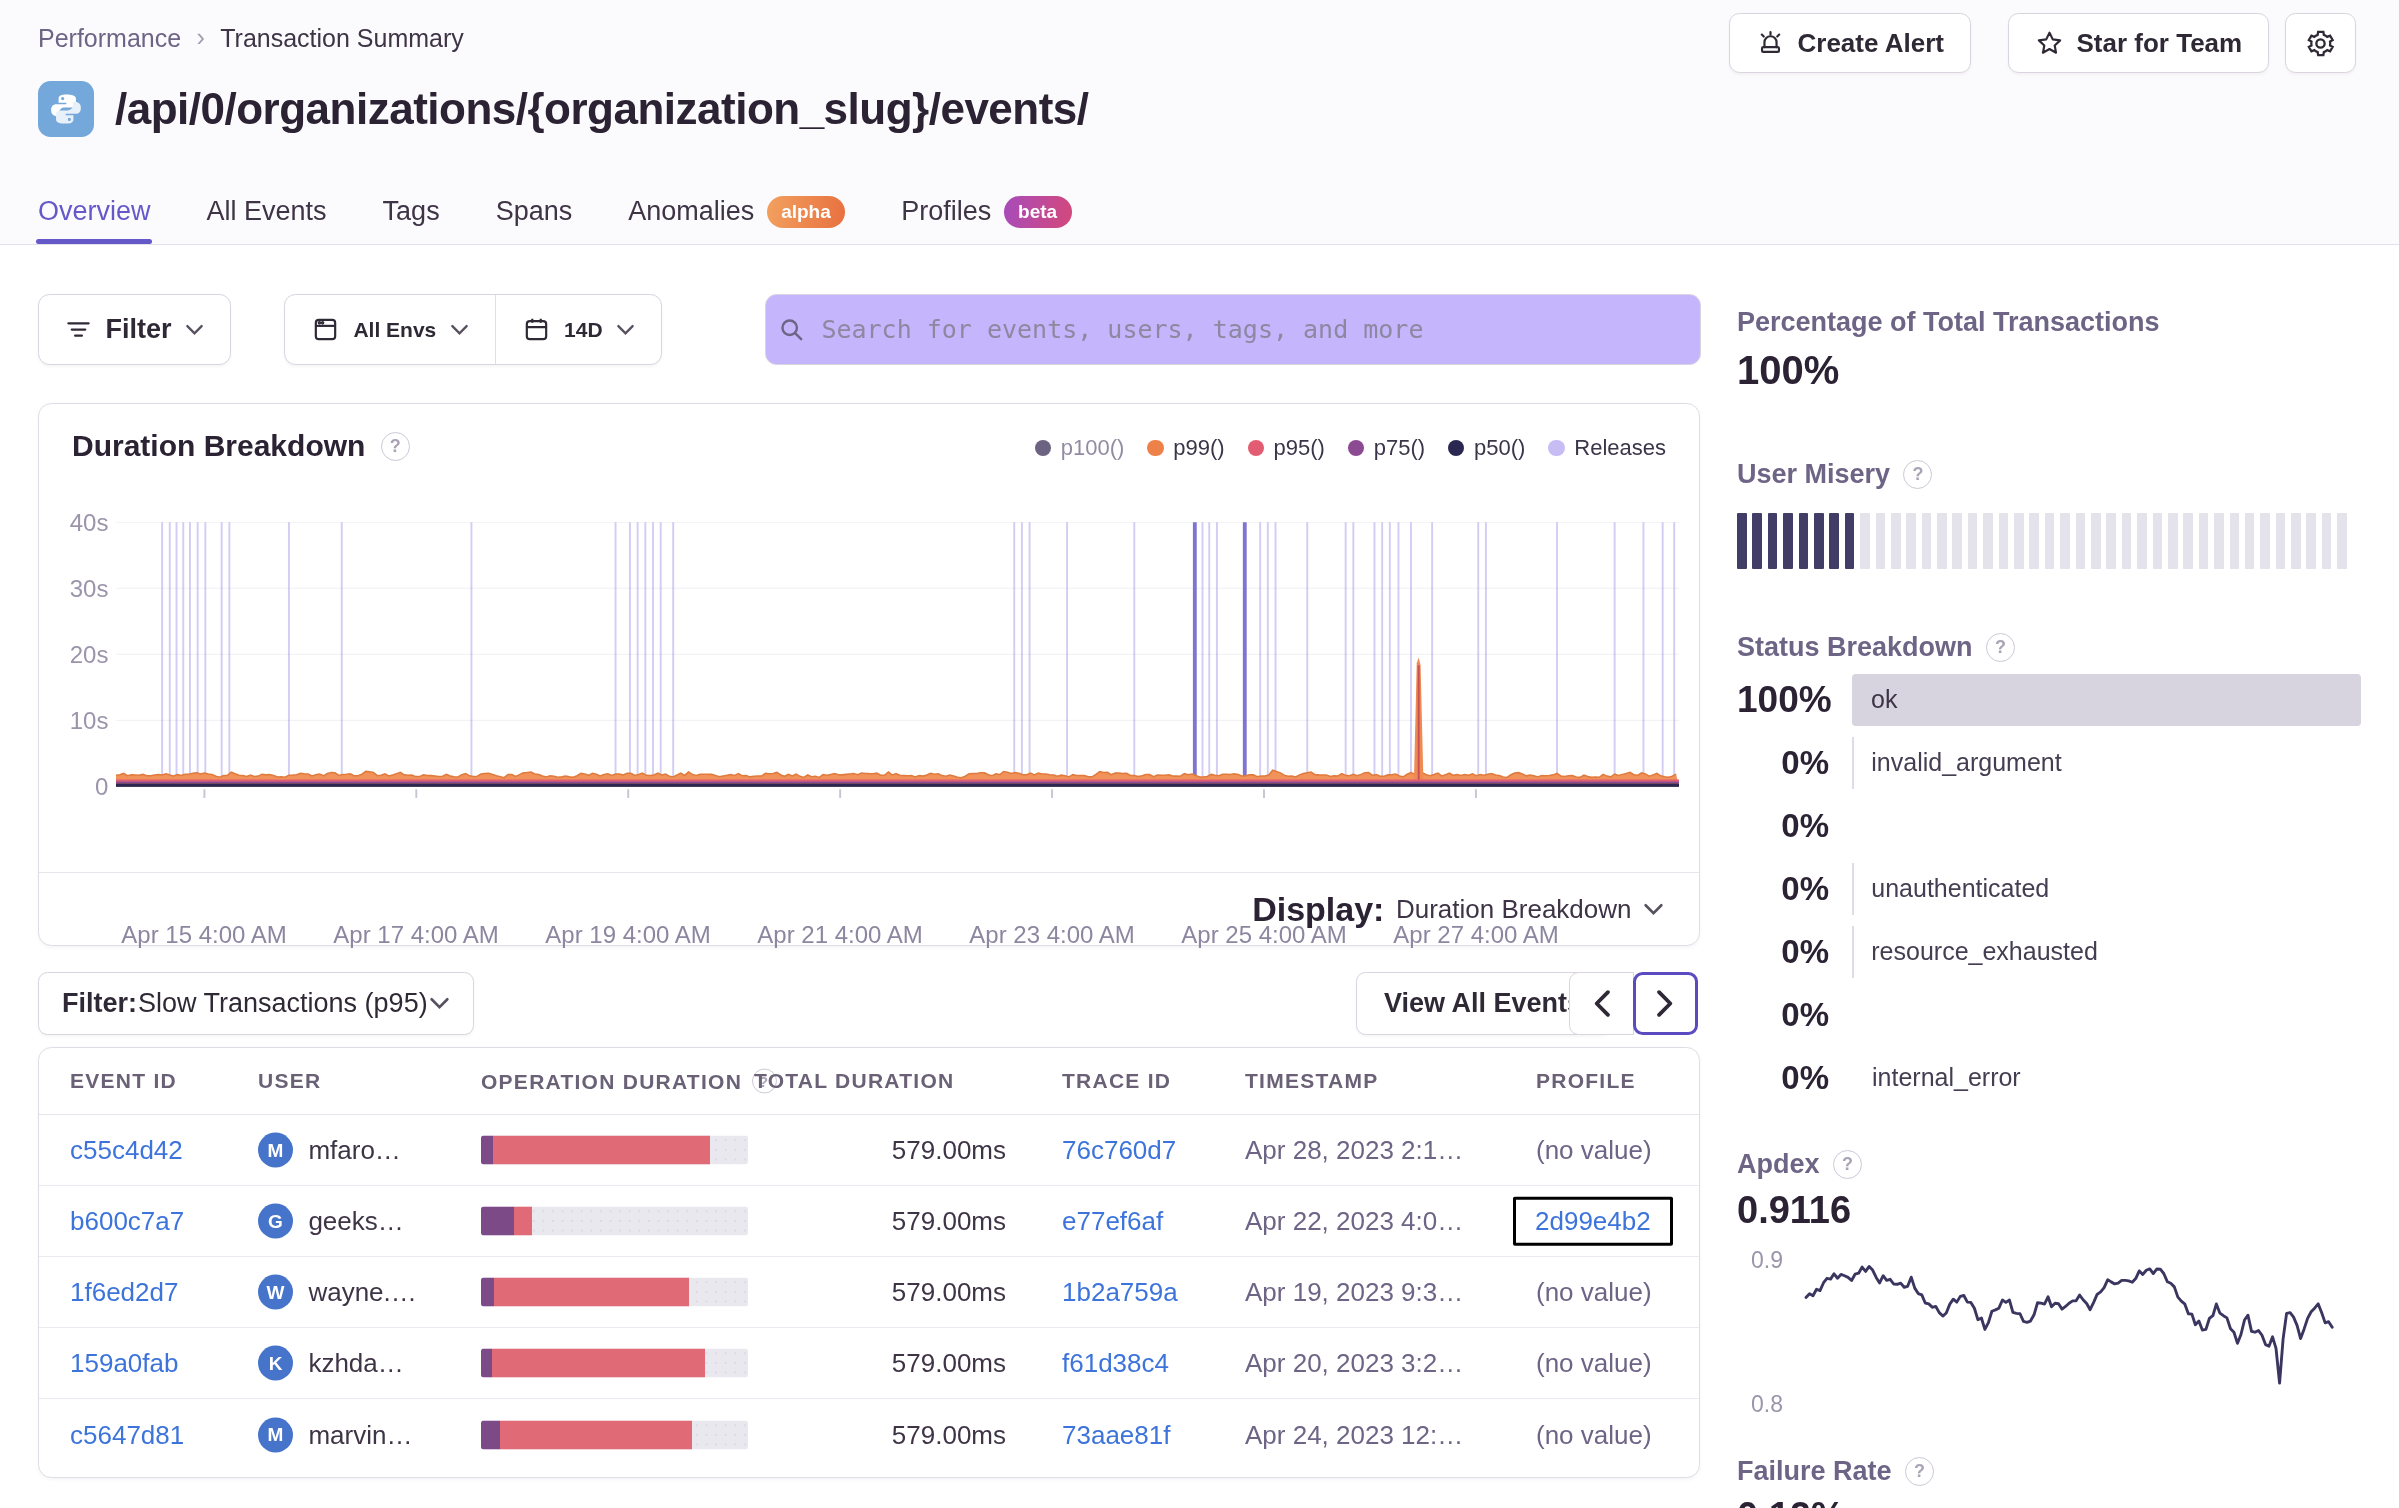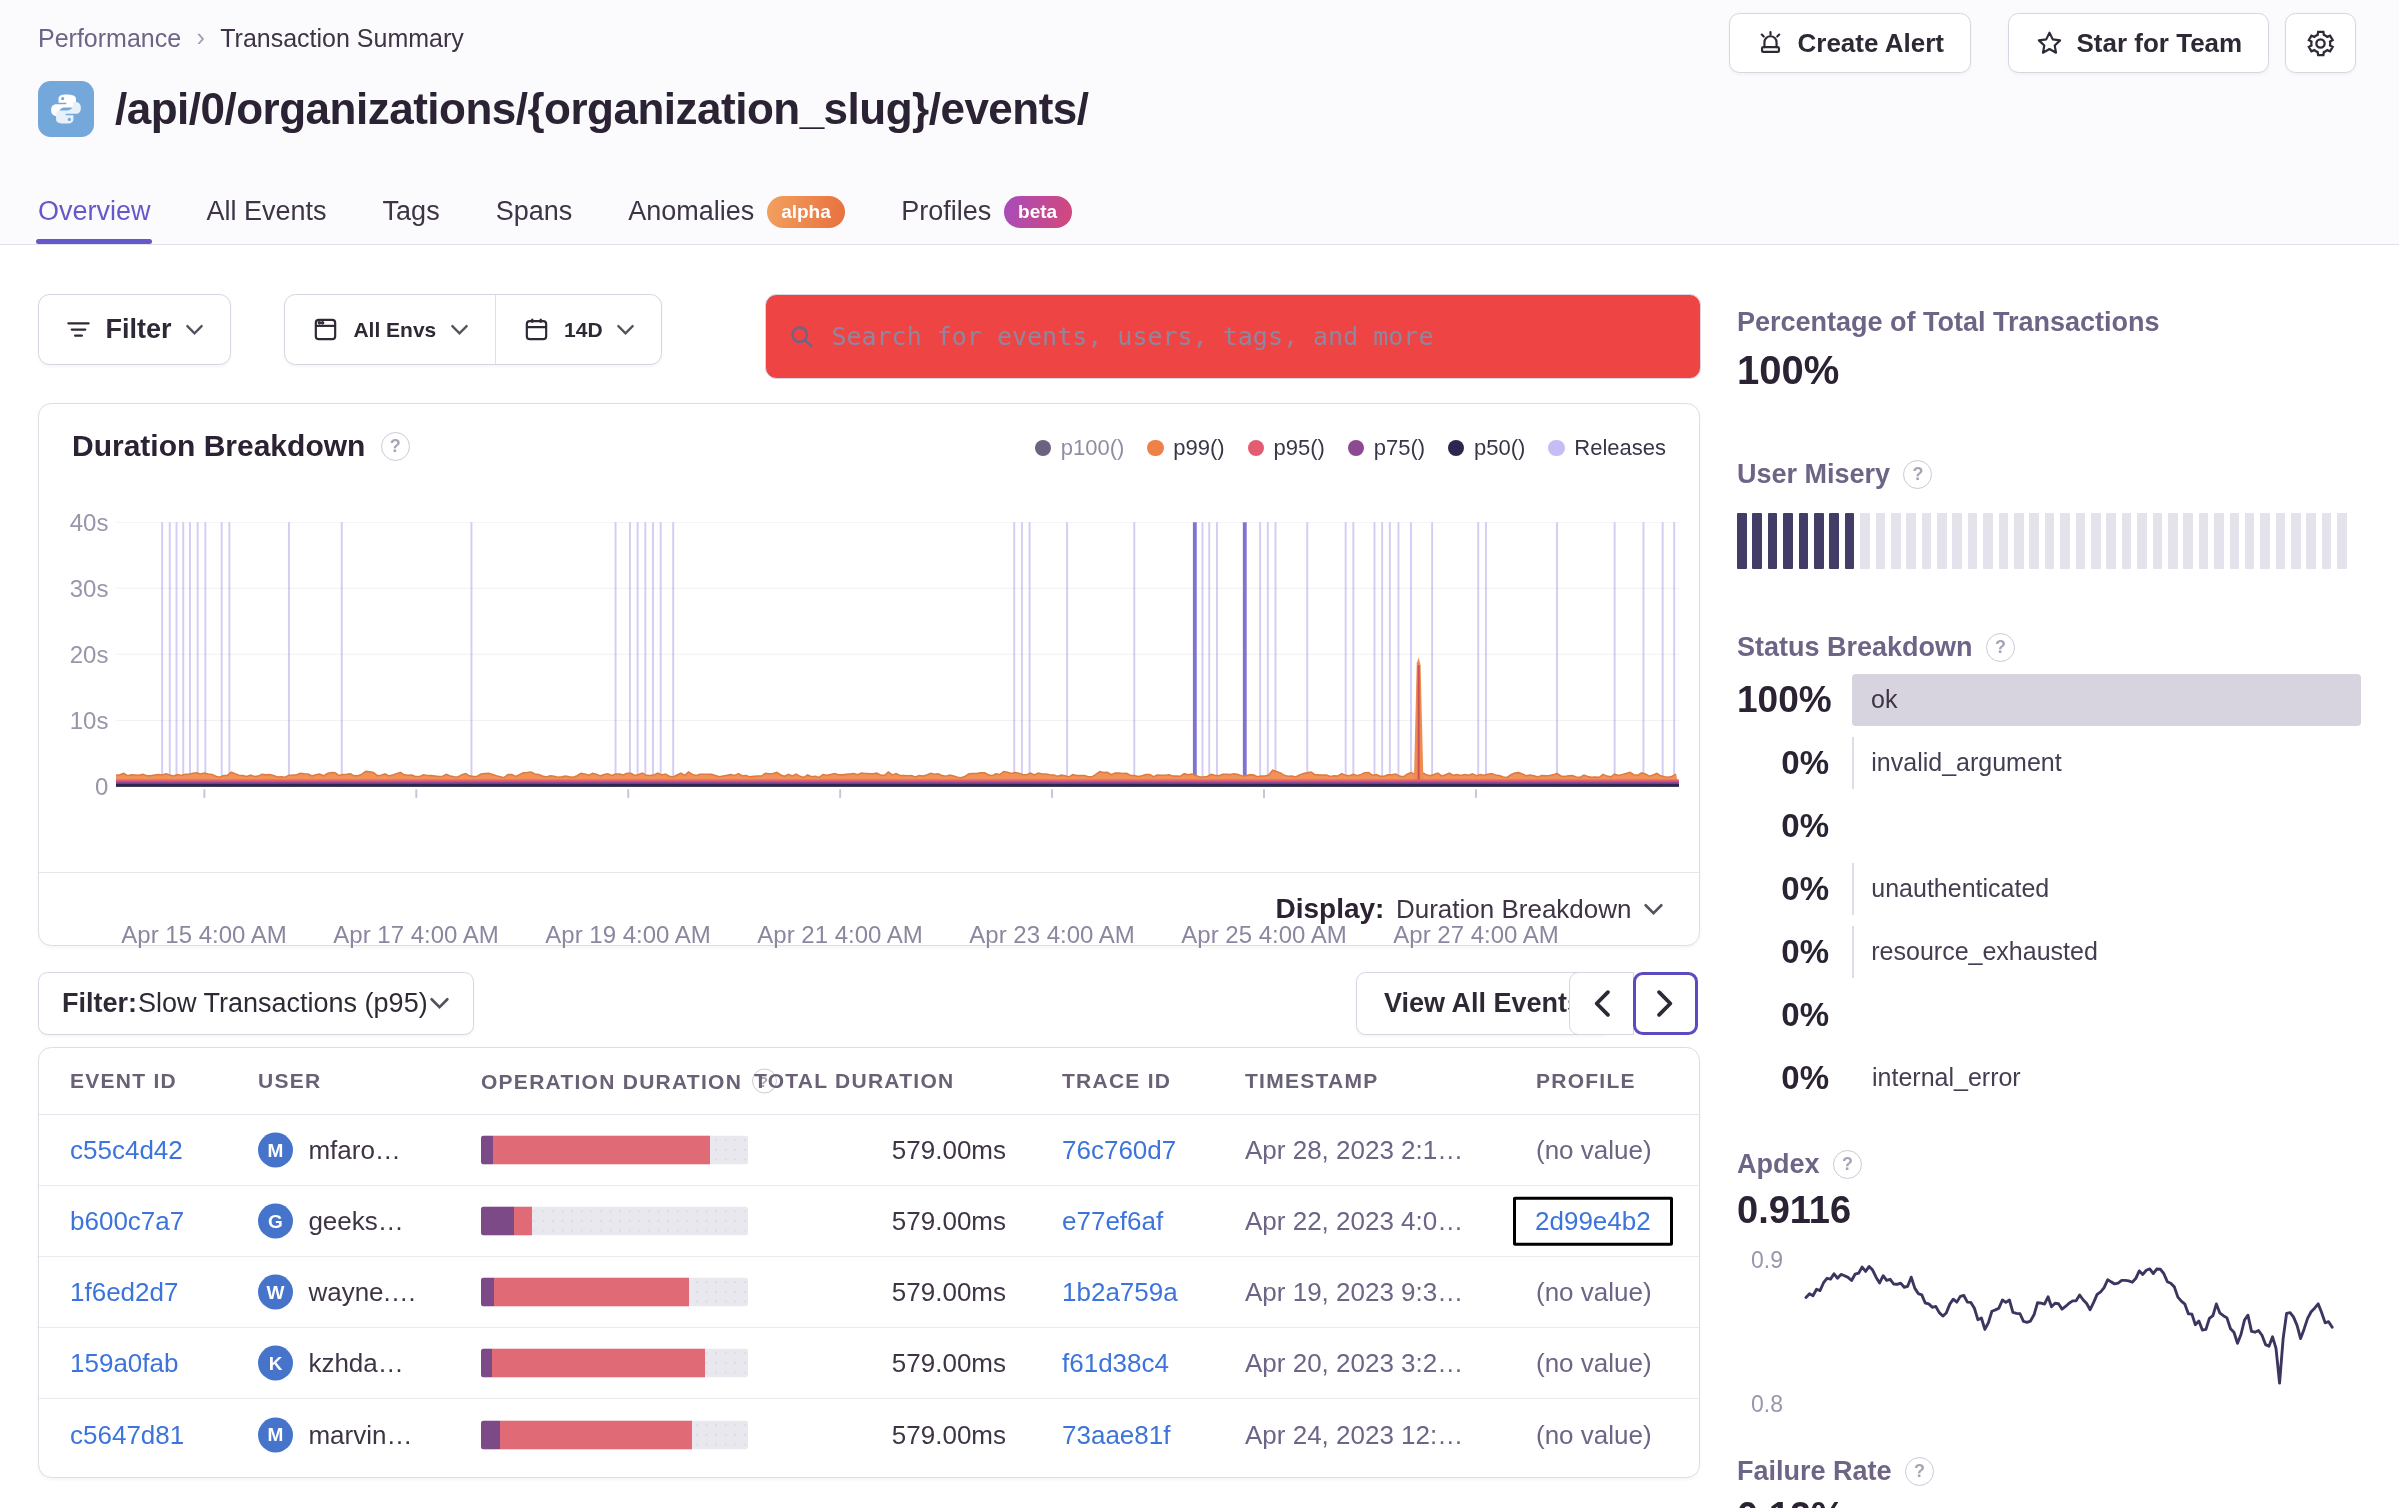--- a/index.html
+++ b/index.html
@@ -38,43 +38,43 @@
   .badge.beta  { background:linear-gradient(100deg,#a74cbb,#d4487a); }
 
   
   .fbtn { display:inline-flex; align-items:center; gap:13.4px; background:#fff; border:1px solid #d9d4e0;
     border-radius:11.5px; height:71px; font-size:27px; font-weight:700; color:#2f2936;
     box-shadow:0 1.9px 2.9px rgba(43,34,51,0.04); cursor:pointer; }
   .seg-group { position:absolute; left:284px; top:294px; display:flex; height:71px; background:#fff;
     border:1px solid #d9d4e0; border-radius:11.5px; box-shadow:0 1.9px 2.9px rgba(43,34,51,0.04); }
   .seg { display:flex; align-items:center; gap:13.4px; padding:0 26px; font-size:21px; font-weight:700; color:#2f2936; cursor:pointer; }
   .seg + .seg { border-left:1px solid #e2dee8; }
-  .searchbox { position:absolute; left:765px; top:294px; width:936px; height:85px; background:#ef4444;
-    border:1px solid #d9d4e0; border-radius:11.5px; display:flex; align-items:center; padding:0 21px; gap:15.4px; }
+  .searchbox { position:absolute; left:765px; top:294px; width:936px; height:71px; background:#c4b5fd;
+    border:1px solid #d9d4e0; border-radius:11.5px; display:flex; align-items:center; padding:0 11px; gap:15.4px; }
   .searchbox input { border:none; outline:none; flex:1; font-family:"DejaVu Sans Mono", monospace;
     font-size:25px; color:#3e3446; background:transparent; }
   .searchbox input::placeholder { color:#8d87a0; }
 
   
   .panel { position:absolute; background:#fff; border:1px solid #e0dce5; border-radius:13.4px;
     box-shadow:0 1.9px 3.8px rgba(43,34,51,0.04); }
   #chart-panel { left:38px; top:403px; width:1662px; height:543px; }
   .chart-title-row { position:absolute; left:33px; top:25px; display:flex; align-items:center; gap:15.4px; }
   .chart-title { font-size:30px; font-weight:700; color:#2b2233; }
   .help { width:29px; height:29px; border:1.9px solid #cdc8d6; border-radius:50%; color:#a9a3b5;
     font-size:18px; font-weight:700; display:inline-flex; align-items:center; justify-content:center; cursor:pointer; flex:0 0 auto;}
   .legend { position:absolute; right:33px; top:31px; display:flex; align-items:center; gap:23px; }
   .legend-item { display:flex; align-items:center; gap:9.6px; font-size:22px; color:#3a3548; cursor:pointer; }
   .legend-item.muted { color:#928ca2; }
   .legend-dot { width:16.3px; height:16.3px; border-radius:50%; }
   .ytick { position:absolute; width:56px; text-align:right; font-size:24px; color:#9b94ab; }
   .xtick { position:absolute; width:250px; text-align:center; font-size:24px; color:#8d86a0; top:517px; }
   .display-row { position:absolute; left:0; right:0; bottom:0; height:73px; border-top:1px solid #e8e4ec;
     display:flex; align-items:center; justify-content:flex-end; padding-right:35px; gap:11.5px; }
-  .display-label { font-size:28px; font-weight:700; color:#2b2233; }
+  .display-label { font-size:34px; font-weight:700; color:#2b2233; }
   .display-value { font-size:26px; color:#3e3446; display:flex; align-items:center; gap:11.5px; cursor:pointer;}
 
   
   .events-filter-btn { position:absolute; left:38px; top:972px; height:63px; padding:0 23px;
     border-radius:9.6px; gap:1px; font-weight:400;}
   .events-filter-btn b { font-weight:700; }
   #view-all-btn { position:absolute; left:1356px; top:972px; height:63px; padding:0 27px; border-radius:9.6px; }
   .pager { position:absolute; left:1569px; top:972px; display:flex; }
   .pager-btn { width:65px; height:63px; background:#fff; border:1px solid #d9d4e0; display:flex;
     align-items:center; justify-content:center; cursor:pointer; }

